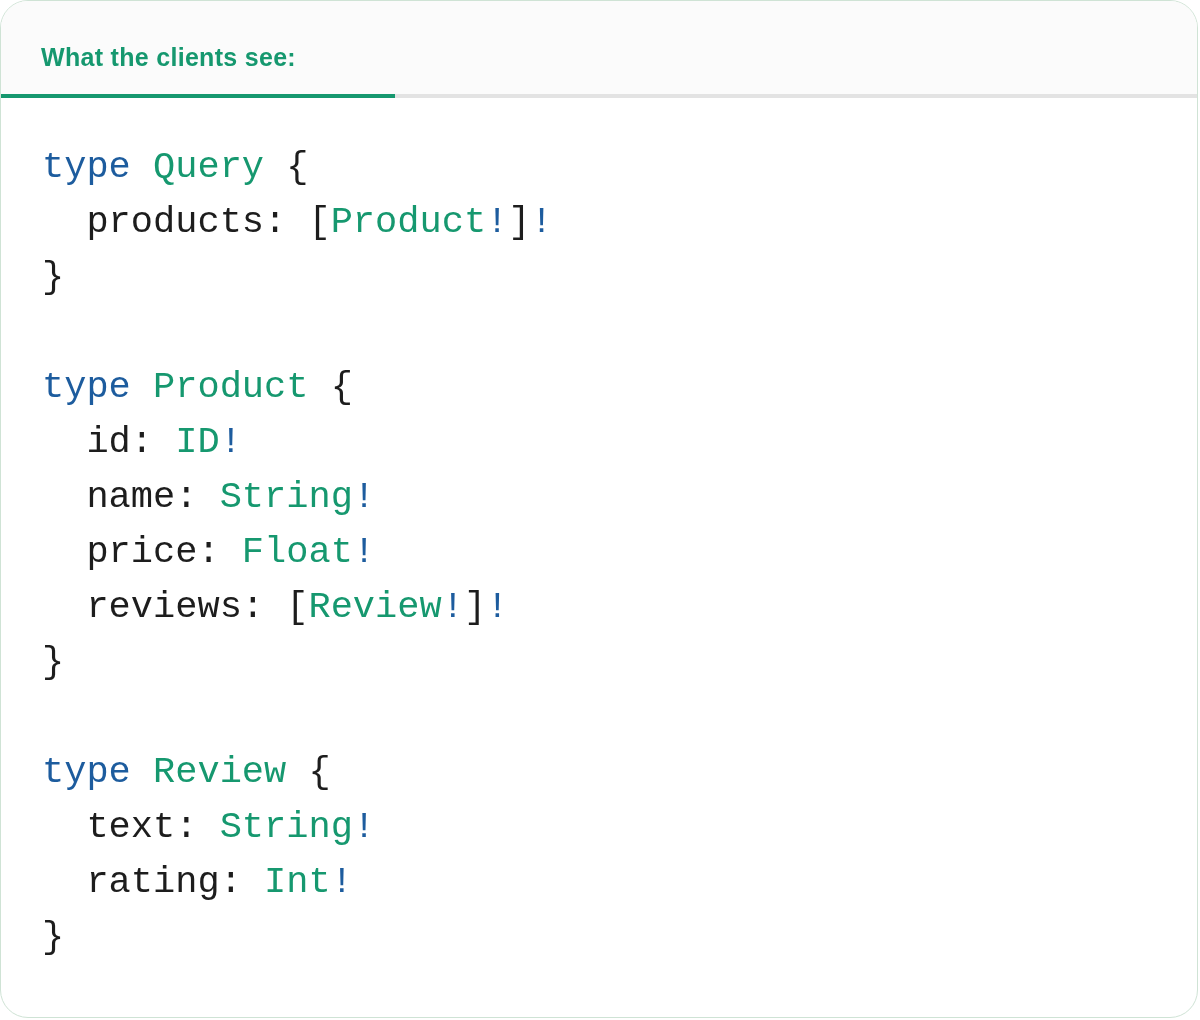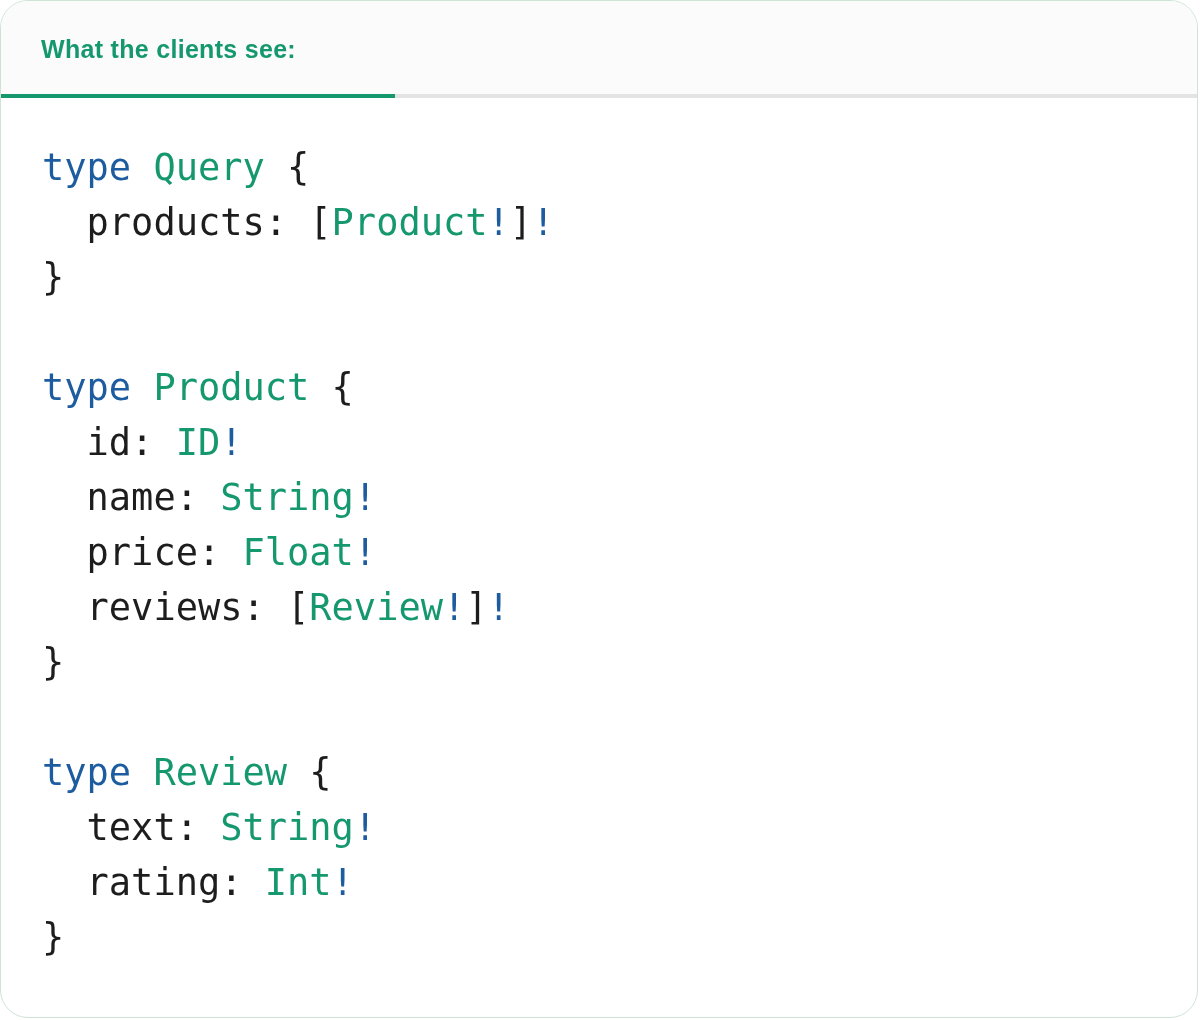--- a/index.html
+++ b/index.html
@@ -26,21 +26,21 @@
 
   .card-header {
     position: relative;
     height: 97px;
     background: var(--header_bg, #fbfbfb);
   }
 
   .card-title {
     position: absolute;
     left: 40px;
-    top: 34px;
+    top: 42px;
     font-size: 25px;
     font-weight: 600;
     letter-spacing: 0.3px;
     color: var(--accent_teal, #16986f);
     font-family: "Liberation Sans", sans-serif;
     cursor: default;
   }
 
   .underline-track {
     position: absolute;
@@ -63,21 +63,21 @@
   .code-block {
     margin: 0;
     padding: 42px 20px 0 41px;
     font-family: "DejaVu Sans Mono", "Liberation Mono", monospace;
     font-size: 37px;
     line-height: 55px;
     white-space: pre;
     color: var(--code_text, #1d1d1d);
   }
 
-  .code-line { height: 55px; }
+  .code-line { height: 55px; font-family: Liberation Mono, monospace; }
 
   .tok-keyword { color: var(--keyword_blue, #1d5c9e); }
   .tok-type    { color: var(--accent_teal, #16986f); }
   .tok-bang    { color: var(--keyword_blue, #1d5c9e); }
   .tok-plain   { color: var(--code_text, #1d1d1d); }
 </style>
 </head>
 <body>
 
 <div class="card">

